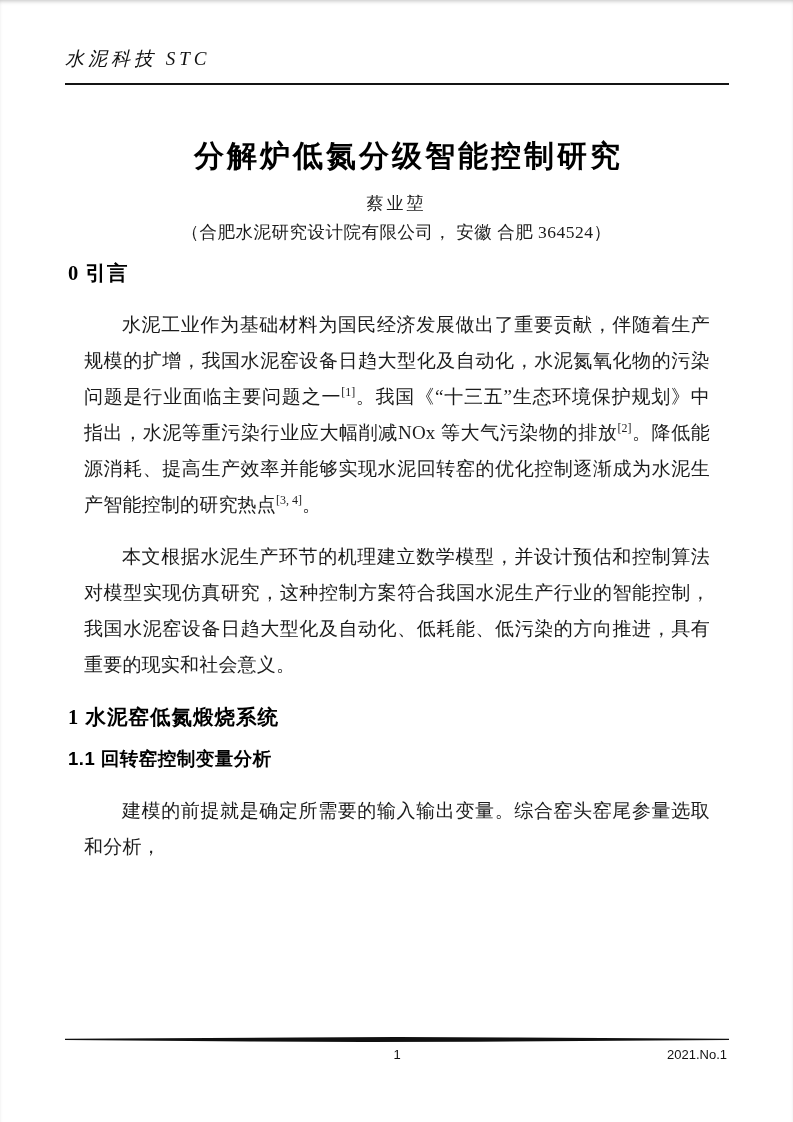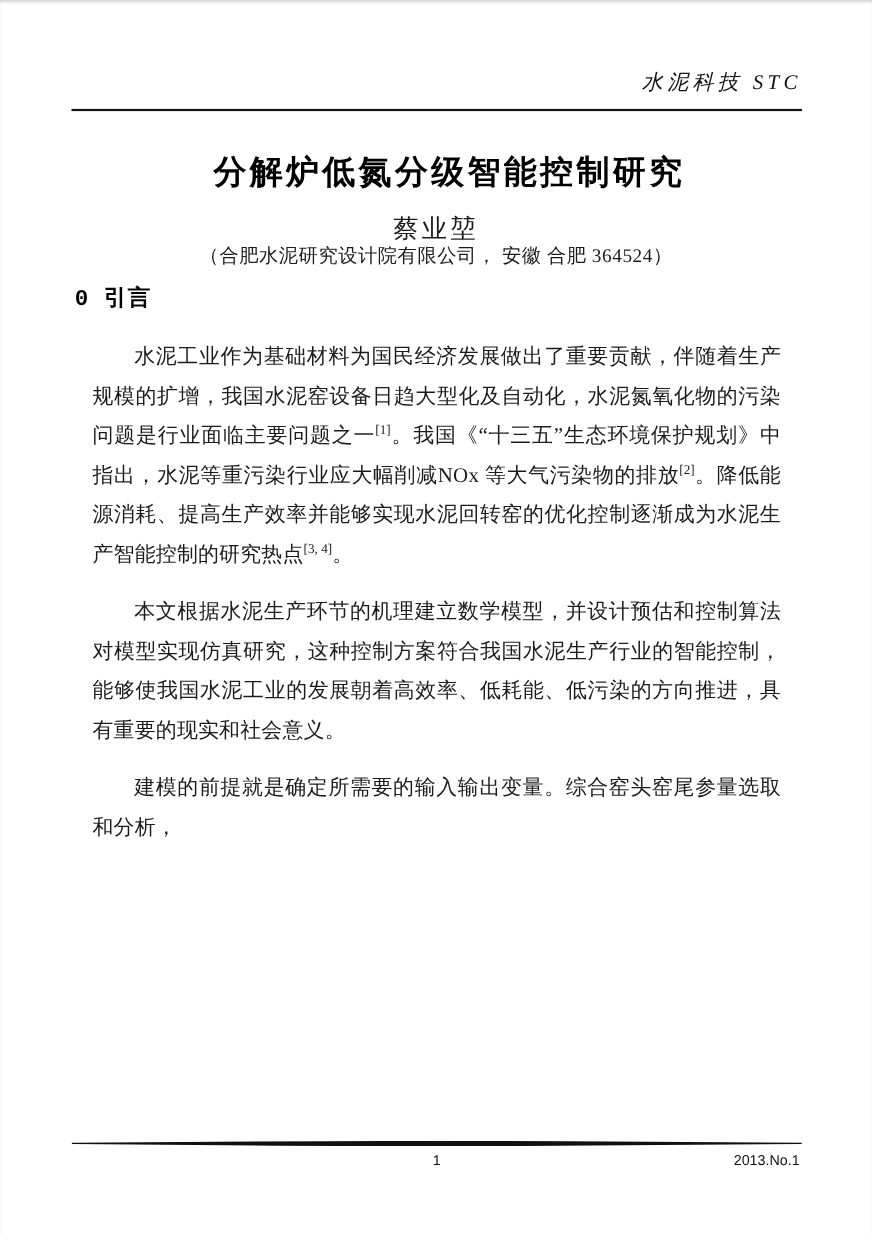--- a/index.html
+++ b/index.html
@@ -17,22 +17,21 @@
     font-family: "Liberation Serif", "DejaVu Serif", serif;
     overflow: hidden;
     box-shadow: inset 0 3px 4px -2px rgba(0,0,0,0.25);
   }
   
   .page-header {
     position: absolute;
     top: 46px;
     left: 65px;
     right: 64px;
-    text-align: right;
-    margin-top: 16px;
+    text-align: left;
   }
   .journal-title {
     font-size: 19px;
     letter-spacing: 4px;
     font-style: italic;
     color: #111;
   }
   .header-rule {
     margin-top: 11px;
     height: 2px;
@@ -51,41 +50,41 @@
     font-size: 30px;
     letter-spacing: 3px;
     color: #000;
   }
   .article-author {
     position: absolute;
     top: 192px;
     left: 0;
     width: 100%;
     text-align: center;
-    font-size: 23px;
+    font-size: 17px;
     letter-spacing: 3px;
   }
   .article-affiliation {
     position: absolute;
     top: 220px;
     left: 0;
     width: 100%;
     text-align: center;
     font-size: 17.5px;
     letter-spacing: 0.5px;
   }
   
   .article-body {
     position: absolute;
     top: 252px;
     left: 68px;
     width: 658px;
   }
   .sec-h1 {
-    font-family: Liberation Mono, monospace;
+    font-family: Liberation Serif, serif;
     font-weight: 700;
     font-size: 20.5px;
     line-height: 36px;
     letter-spacing: 1px;
     margin: 3px 0 6px 0;
     color: #000;
   }
   .sec-h2 {
     font-family: "Liberation Sans", "DejaVu Sans", sans-serif;
     font-weight: 700;
@@ -152,25 +151,27 @@
 
   <h1 class="article-title">分解炉低氮分级智能控制研究</h1>
 
   <div class="article-author">蔡业堃</div>
 
   <div class="article-affiliation">（合肥水泥研究设计院有限公司， 安徽 合肥 364524）</div>
 
   <div class="article-body">
       <div class="sec-h1">0 引言</div>
       <p class="body-p"><span>水泥工业作为基础材料为国民经济发展做出了重要贡献，伴随着生产规模的扩增，我国水泥窑设备日趋大型化及自动化，水泥氮氧化物的污染问题是行业面临主要问题之一</span><sup class="ref">[1]</sup><span>。我国《“十三五”生态环境保护规划》中指出，水泥等重污染行业应大幅削减NOx 等大气污染物的排放</span><sup class="ref">[2]</sup><span>。降低能源消耗、提高生产效率并能够实现水泥回转窑的优化控制逐渐成为水泥生产智能控制的研究热点</span><sup class="ref">[3, 4]</sup><span>。</span></p>
-      <p class="body-p"><span>本文根据水泥生产环节的机理建立数学模型，并设计预估和控制算法对模型实现仿真研究，这种控制方案符合我国水泥生产行业的智能控制，能够使我国水泥工业的发展朝着高效率、低耗能、低污染的方向推进，具有重要的现实和社会意义。</span></p>
+      <p class="body-p"><span>本文根据水泥生产环节的机理建立数学模型，并设计预估和控制算法对模型实现仿真研究，这种控制方案符合我国水泥生产行业的智能控制，我国水泥窑设备日趋大型化及自动化、低耗能、低污染的方向推进，具有重要的现实和社会意义。</span></p>
+      <div class="sec-h1">1 水泥窑低氮煅烧系统</div>
+      <div class="sec-h2">1.1 回转窑控制变量分析</div>
       <p class="body-p"><span>建模的前提就是确定所需要的输入输出变量。综合窑头窑尾参量选取和分析，</span></p>
     </div>
 
   <div class="page-footer">
     <div class="footer-rule"></div>
     <div class="footer-row">
       <span class="page-number">1</span>
-      <span class="issue-label">2013.No.1</span>
+      <span class="issue-label">2021.No.1</span>
     </div>
   </div>
 
 </div>
 
 </body></html>

